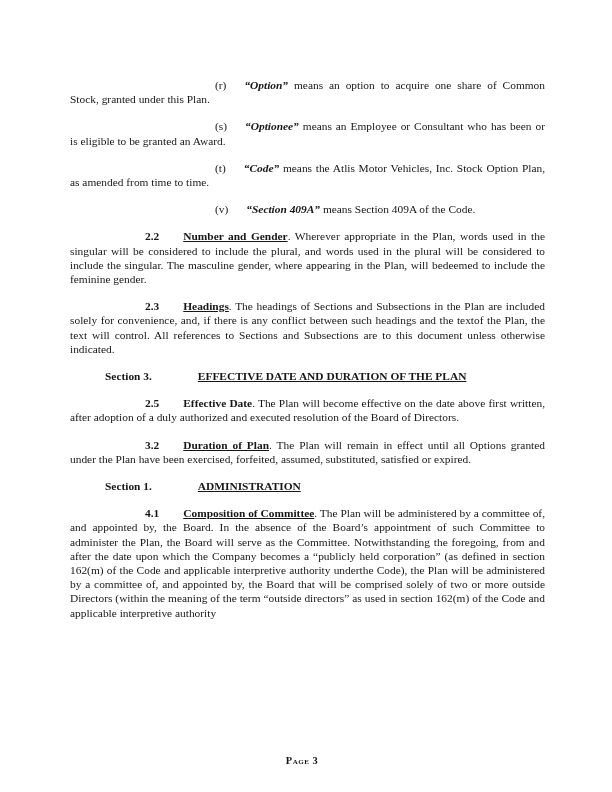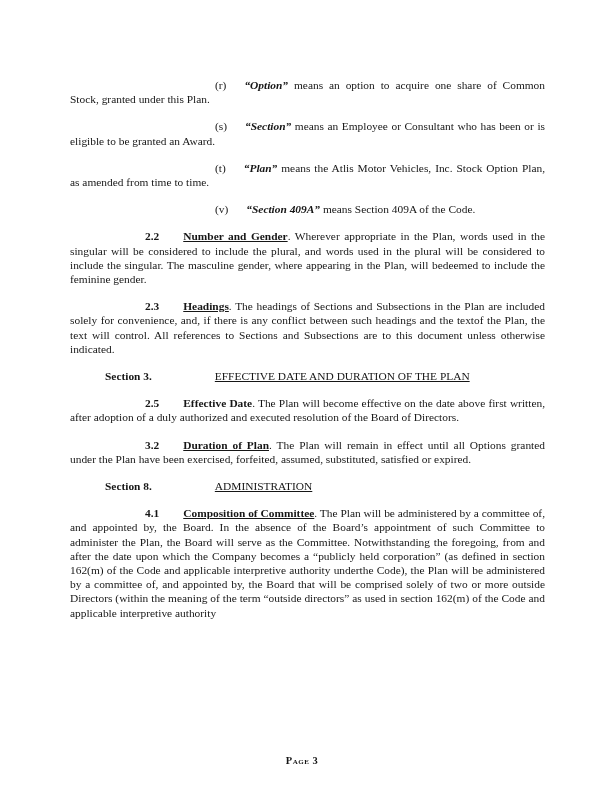--- a/index.html
+++ b/index.html
@@ -38,23 +38,22 @@
   .marker { font-weight: normal; }
   .term {
     font-weight: bold;
     font-style: italic;
   }
   .num { font-weight: bold; }
   .subhead { font-weight: bold; font-family: Liberation Serif, serif; }
   .u { text-decoration: underline; }
   .sectlabel { font-weight: bold; }
   .secthead {
-    font-weight: normal;
+    font-weight: bold;
     text-decoration: underline;
-    margin-left: 17px;
   }
   .tab-def  { display: inline-block; width: 18px; }
   .tab-sub  { display: inline-block; width: 24px; }
   .tab-sect { display: inline-block; width: 46px; }
   .footer {
     position: absolute;
     left: 0;
     right: 8px;
     bottom: 26px;
     text-align: center;
@@ -64,27 +63,27 @@
     letter-spacing: 0.5px;
     color: #161616;
   }
 </style>
 </head>
 <body>
 
 <div class="page">
   <div class="content">
       <p class="def"><span class="marker">(r)</span><span class="tab-def"></span><span class="term">“Option”</span> means an option to acquire one share of Common Stock, granted under this Plan.</p>
-      <p class="def"><span class="marker">(s)</span><span class="tab-def"></span><span class="term">“Section”</span> means an Employee or Consultant who has been or is eligible to be granted an Award.</p>
-      <p class="def"><span class="marker">(t)</span><span class="tab-def"></span><span class="term">“Plan”</span> means the Atlis Motor Vehicles, Inc. Stock Option Plan, as amended from time to time.</p>
+      <p class="def"><span class="marker">(s)</span><span class="tab-def"></span><span class="term">“Optionee”</span> means an Employee or Consultant who has been or is eligible to be granted an Award.</p>
+      <p class="def"><span class="marker">(t)</span><span class="tab-def"></span><span class="term">“Code”</span> means the Atlis Motor Vehicles, Inc. Stock Option Plan, as amended from time to time.</p>
       <p class="def"><span class="marker">(v)</span><span class="tab-def"></span><span class="term">“Section 409A”</span> means Section 409A of the Code.</p>
       <p class="sub"><span class="num">2.2</span><span class="tab-sub"></span><span class="subhead u">Number and Gender</span>. Wherever appropriate in the Plan, words used in the singular will be considered to include the plural, and words used in the plural will be considered to include the singular. The masculine gender, where appearing in the Plan, will bedeemed to include the feminine gender.</p>
       <p class="sub"><span class="num">2.3</span><span class="tab-sub"></span><span class="subhead u">Headings</span>. The headings of Sections and Subsections in the Plan are included solely for convenience, and, if there is any conflict between such headings and the textof the Plan, the text will control. All references to Sections and Subsections are to this document unless otherwise indicated.</p>
       <p class="sect"><span class="sectlabel">Section 3.</span><span class="tab-sect"></span><span class="secthead">EFFECTIVE DATE AND DURATION OF THE PLAN</span></p>
       <p class="sub"><span class="num">2.5</span><span class="tab-sub"></span><span class="subhead">Effective Date</span>. The Plan will become effective on the date above first written, after adoption of a duly authorized and executed resolution of the Board of Directors.</p>
       <p class="sub"><span class="num">3.2</span><span class="tab-sub"></span><span class="subhead u">Duration of Plan</span>. The Plan will remain in effect until all Options granted under the Plan have been exercised, forfeited, assumed, substituted, satisfied or expired.</p>
-      <p class="sect"><span class="sectlabel">Section 8.</span><span class="tab-sect"></span><span class="secthead">ADMINISTRATION</span></p>
+      <p class="sect"><span class="sectlabel">Section 1.</span><span class="tab-sect"></span><span class="secthead">ADMINISTRATION</span></p>
       <p class="sub"><span class="num">4.1</span><span class="tab-sub"></span><span class="subhead u">Composition of Committee</span>. The Plan will be administered by a committee of, and appointed by, the Board. In the absence of the Board’s appointment of such Committee to administer the Plan, the Board will serve as the Committee. Notwithstanding the foregoing, from and after the date upon which the Company becomes a “publicly held corporation” (as defined in section 162(m) of the Code and applicable interpretive authority underthe Code), the Plan will be administered by a committee of, and appointed by, the Board that will be comprised solely of two or more outside Directors (within the meaning of the term “outside directors” as used in section 162(m) of the Code and applicable interpretive authority</p>
     </div>
   <div class="footer">
     <span>Page 3</span>
   </div>
 </div>
 
 </body></html>

